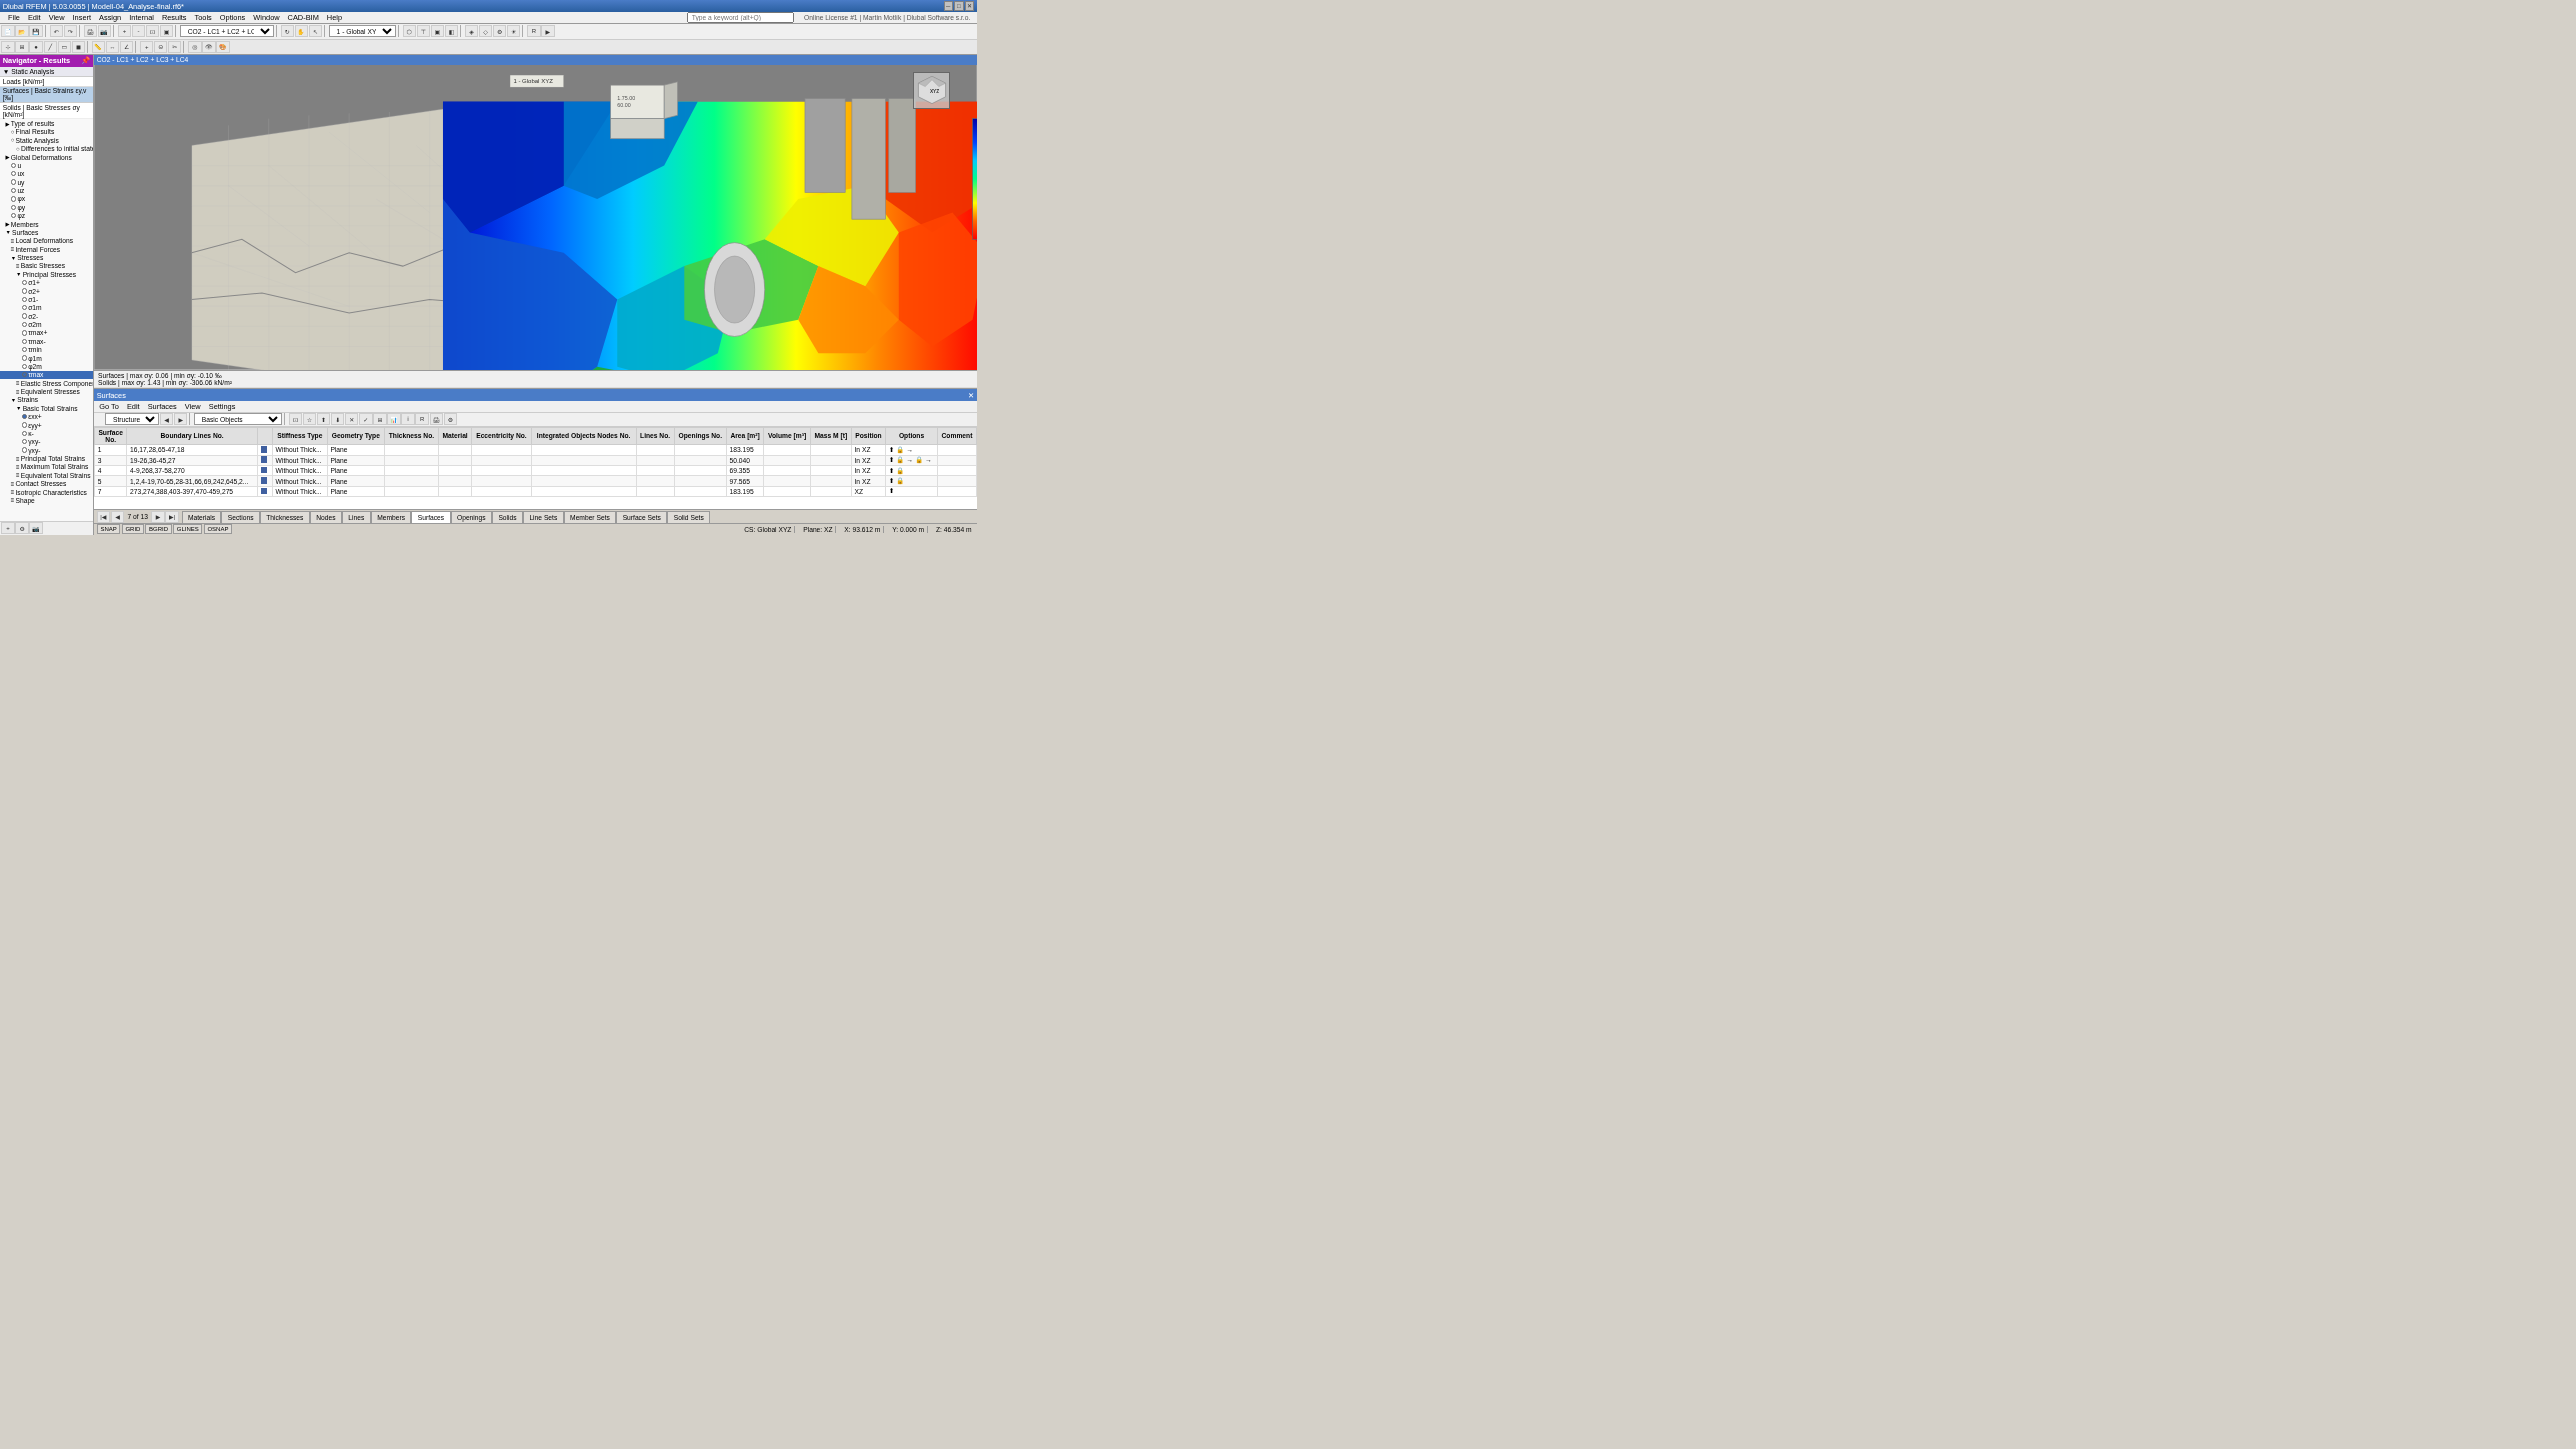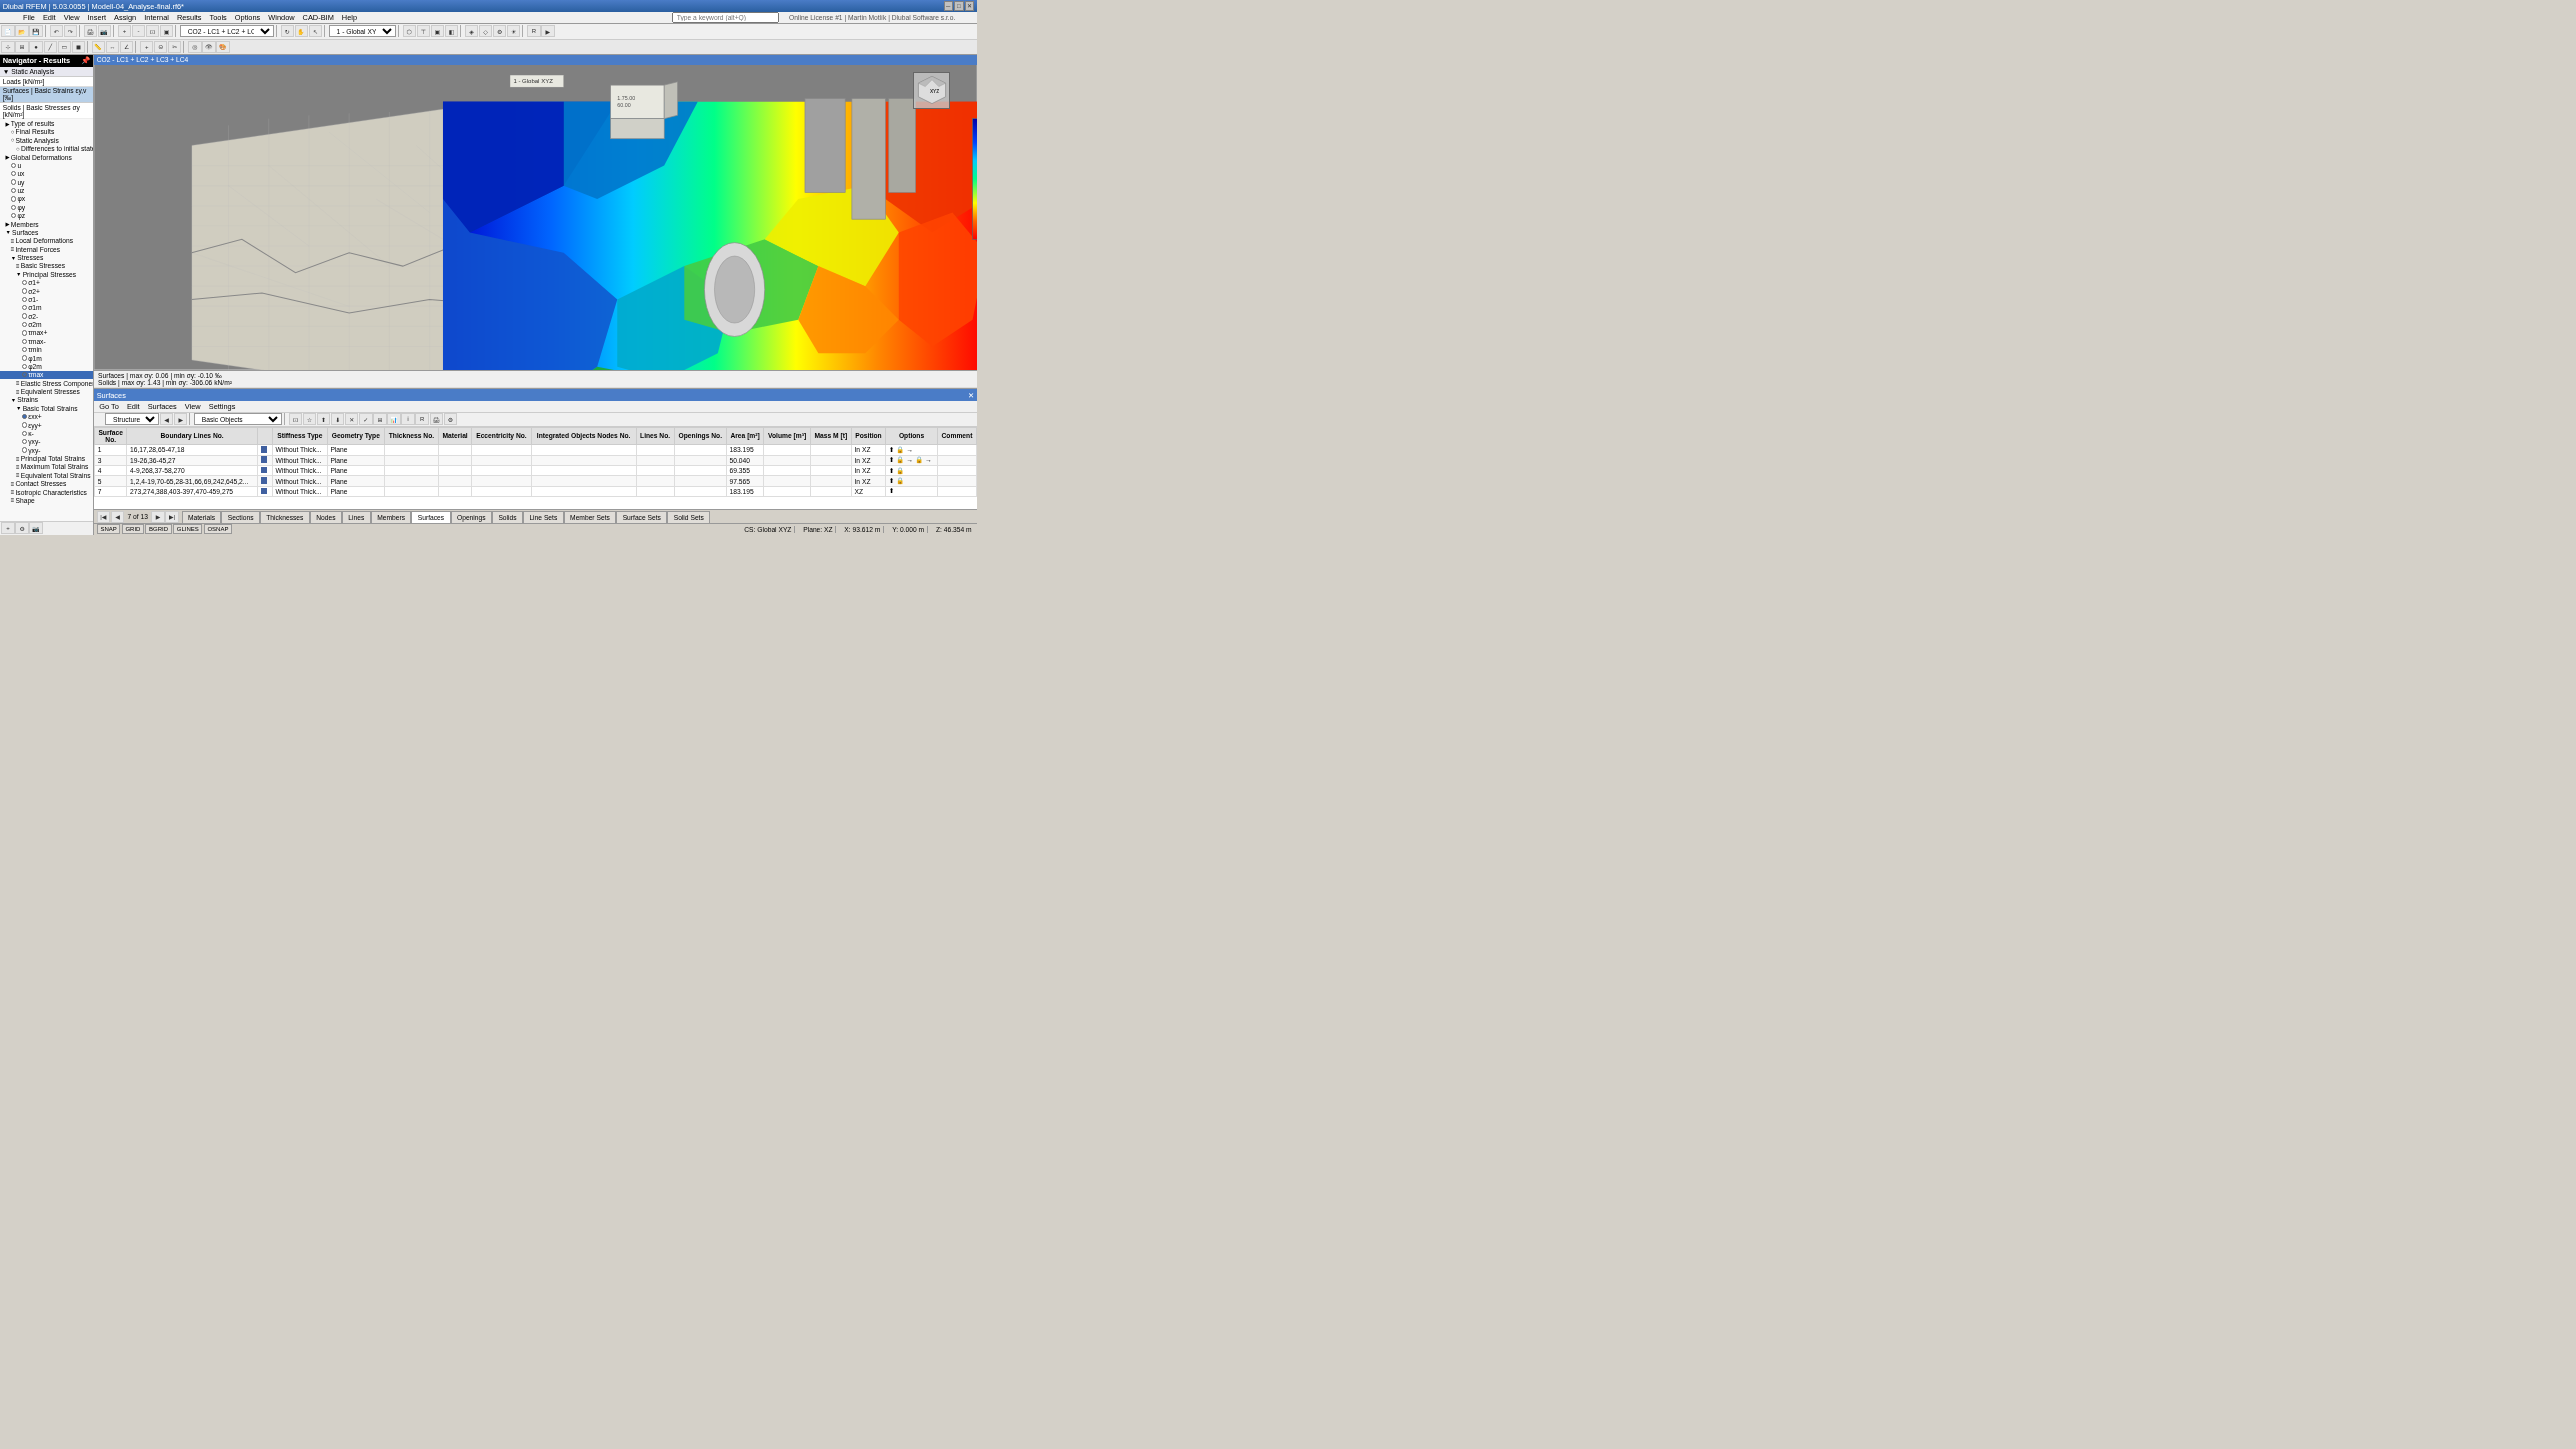--- a/index.html
+++ b/index.html
@@ -18,21 +18,21 @@
     }
     #titlebar-controls { display: flex; gap: 1.3px; }
     .titlebar-btn { width: 9.4px; height: 9.4px; background: #c0c0c0; border: 0.7px solid #808080; display: flex; align-items: center; justify-content: center; font-size: 6px; cursor: pointer; color: #333; }
     
     
     #menubar {
       background: #f0f0f0;
       height: 12px;
       display: flex;
       align-items: center;
-      padding: 0 19px;
+      padding: 0 4px;
       border-bottom: 0.7px solid #999;
     }
     .menu-item { padding: 1.3px 4px; font-size: 7.4px; cursor: pointer; }
     
     
     #toolbars {
       background: #f0f0f0;
       border-bottom: 0.7px solid #999;
     }
     .toolbar-row {
@@ -66,21 +66,21 @@
     
     #navigator {
       width: 94px;
       background: #f8f8f8;
       border-right: 0.7px solid #999;
       display: flex;
       flex-direction: column;
       overflow: hidden;
     }
     #navigator-header {
-      background: #000000;
+      background: #a21caf;
       color: white;
       height: 12px;
       display: flex;
       align-items: center;
       padding: 0 2.7px;
       font-size: 7.4px;
       font-weight: bold;
       justify-content: space-between;
     }
     #navigator-content {

